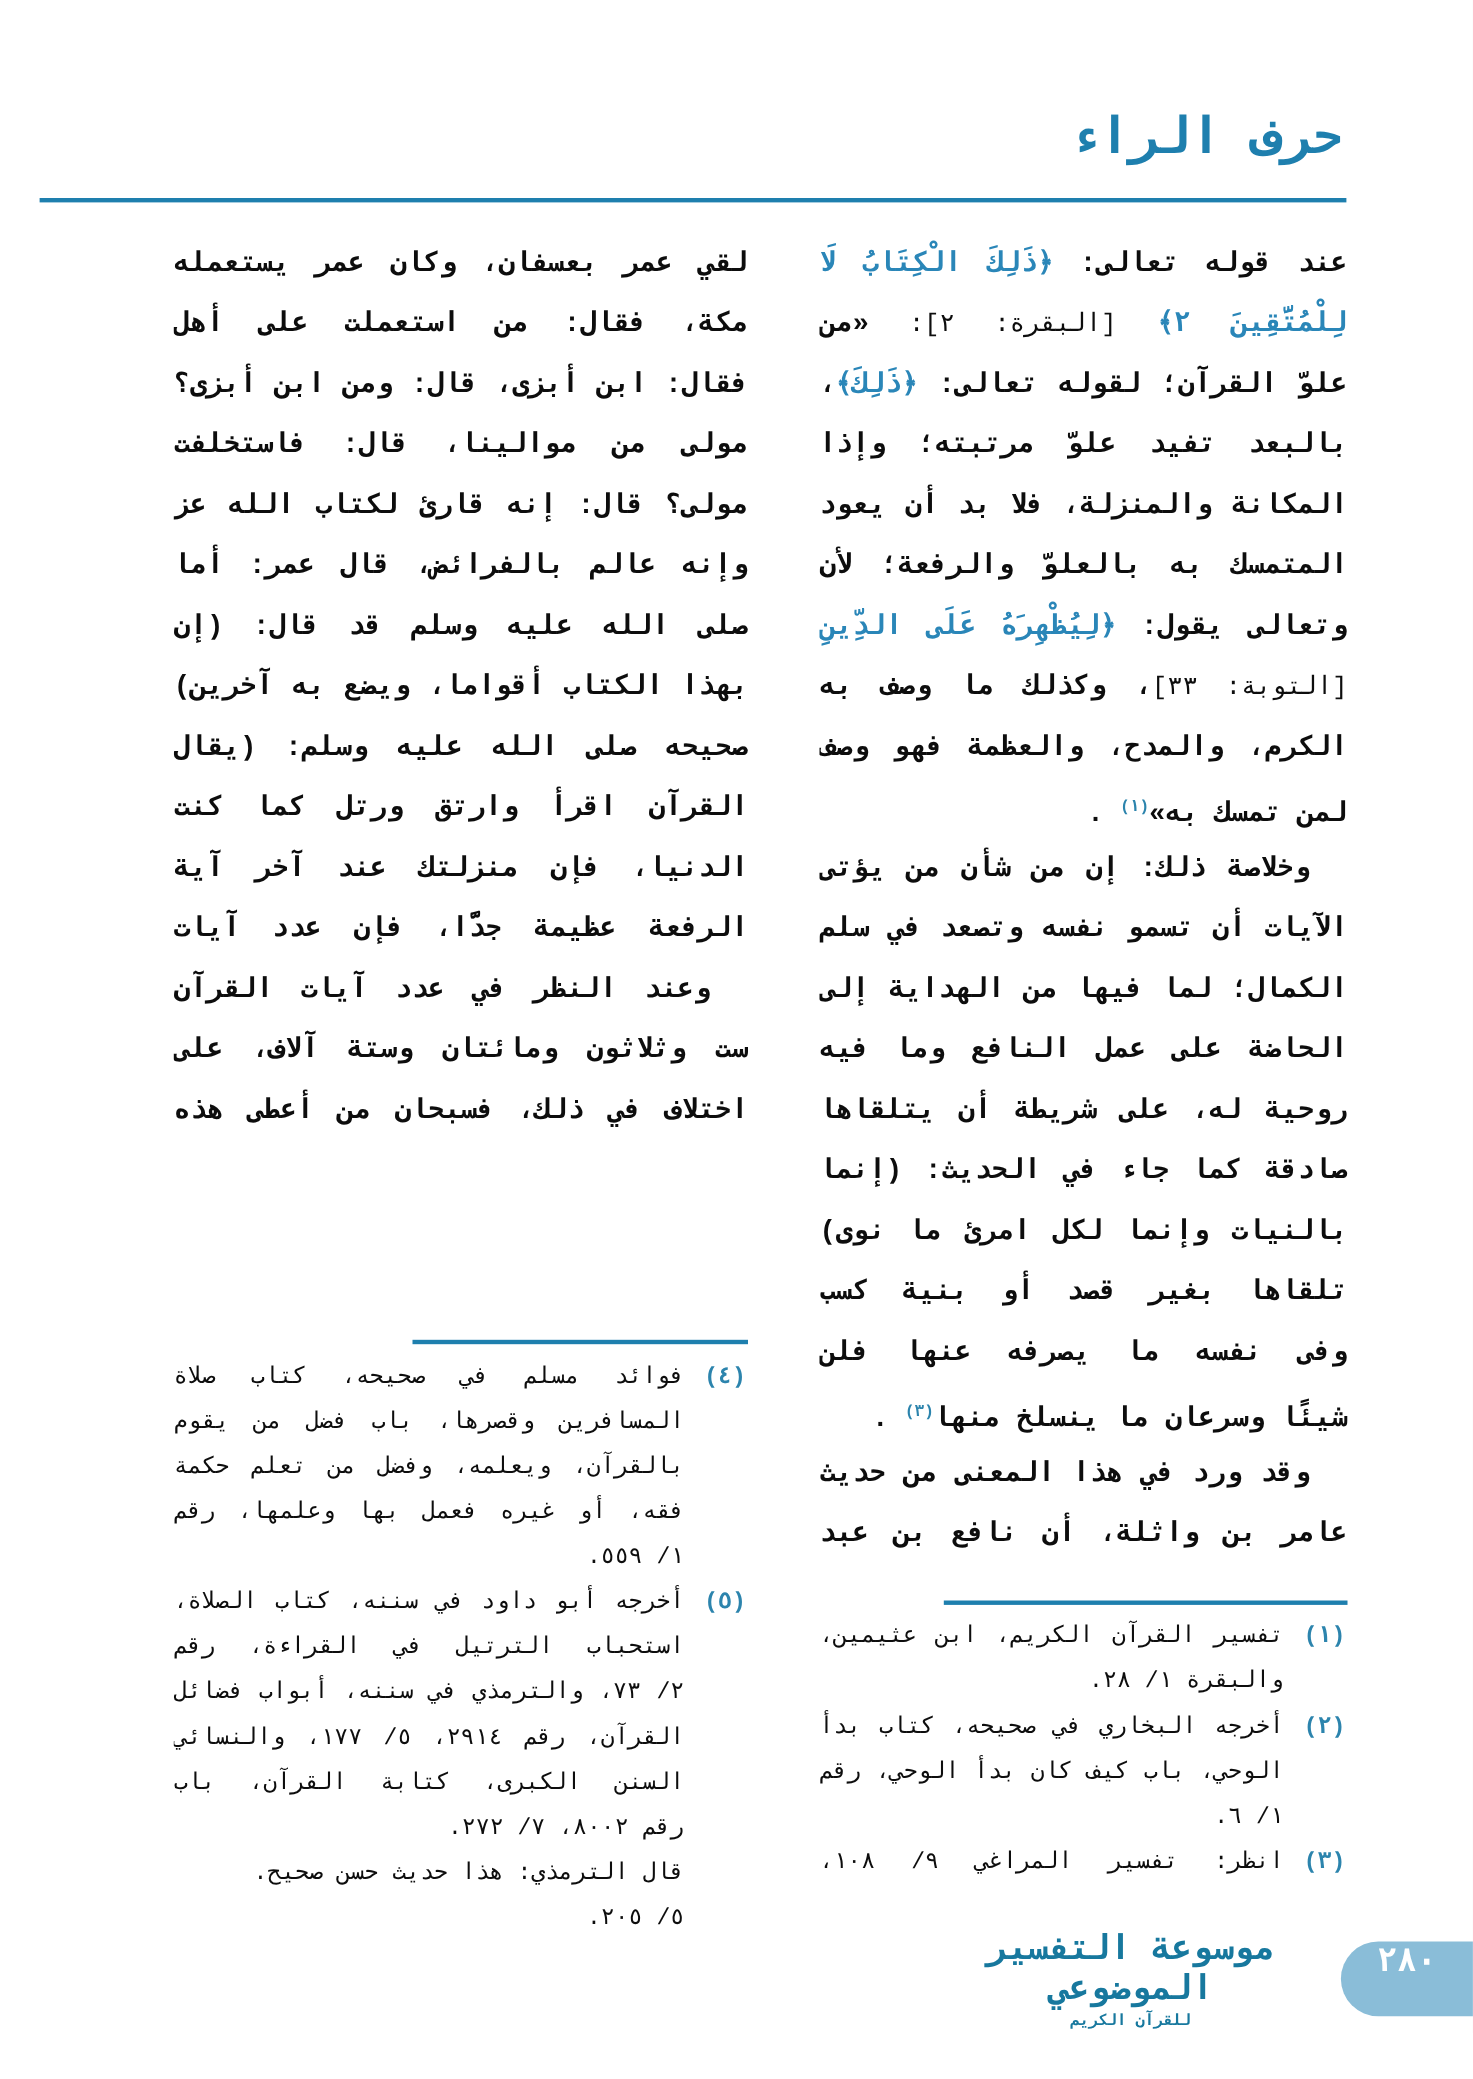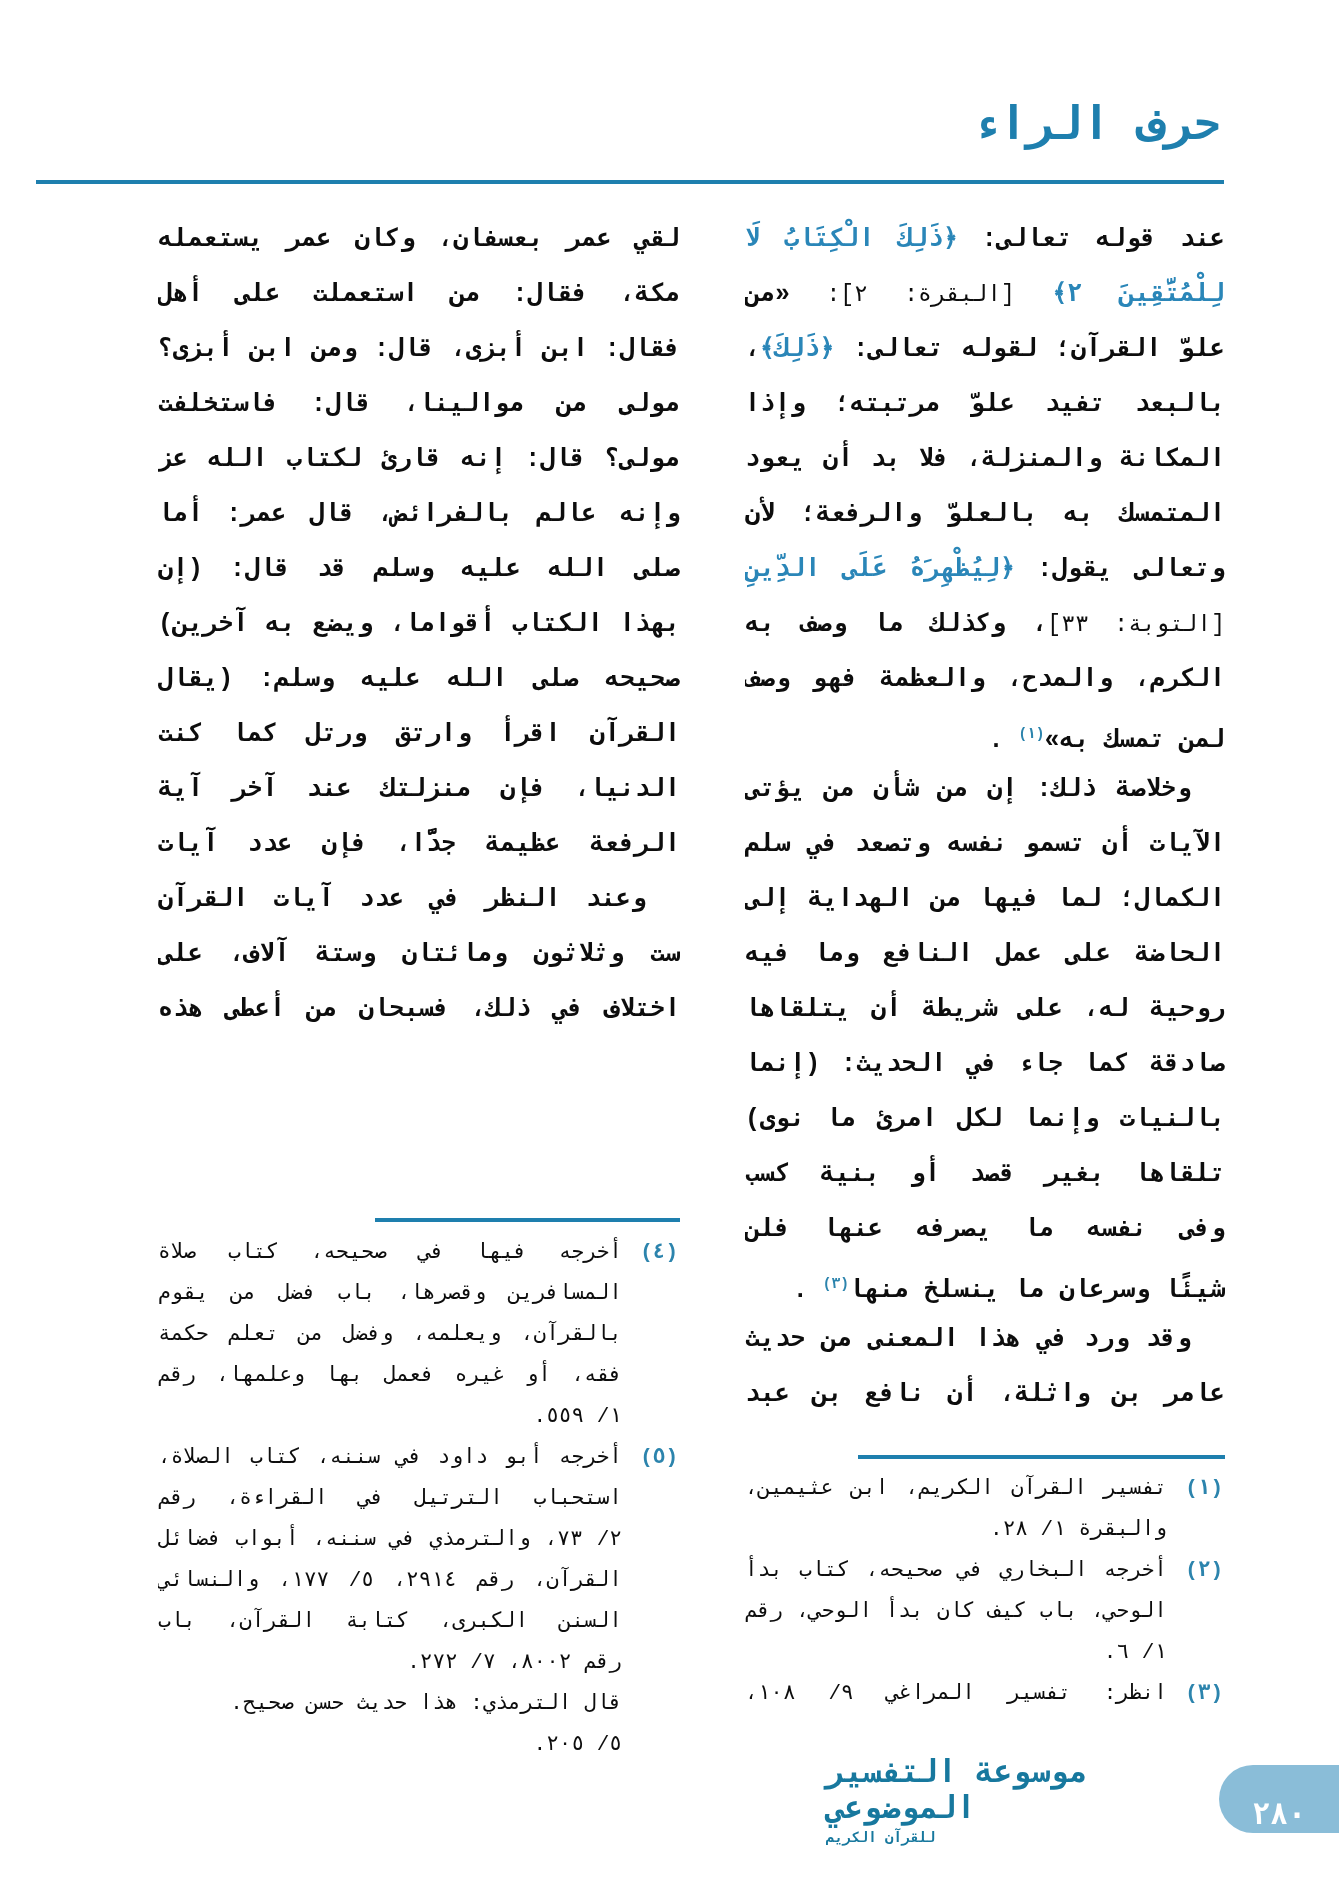--- a/index.html
+++ b/index.html
@@ -38,30 +38,30 @@
   .fline {
     position:relative; height:41px; line-height:41px; font-size:21px; font-weight:normal;
     color:#0d0d0d; padding-right:58px; text-align:justify; text-align-last:justify;
     overflow:hidden;
   }
   .fline.nj { text-align-last:right; }
   .fline .num {
     position:absolute; right:2px; top:0; color:var(--fnblue,#2c84ad); font-weight:bold;
   }
   .logo {
-    position:absolute; top:1756px; left:826px; width:348px; text-align:left;
+    position:absolute; top:1756px; left:854px; width:348px; text-align:center;
     color:var(--logo,#17789e); line-height:1.15;
   }
   .logo-1 { font-size:31px; font-weight:bold; }
   .logo-2 { font-size:14px; font-weight:bold; margin-top:3px; }
   .page-badge {
     position:absolute; top:1765px; right:0; width:120px; height:68px;
     background:var(--badge,#8abdd8); border-radius:36px 0 0 36px;
     color:#ffffff; font-size:30px; font-weight:bold;
-    display:flex; align-items:flex-end; justify-content:center;
+    display:flex; align-items:flex-start; justify-content:center;
   }
 </style>
 </head>
 <body>
 
 <div class="page" style="--accent: #1e7fae; --quran: #2a86b8; --fnblue: #2c84ad; --logo: #17789e; --badge: #8abdd8;">
 
   <div class="header-title">حرف الراء</div>
   <div class="header-rule"></div>
 
@@ -112,21 +112,21 @@
 
   <div class="fnotes fnotes-right">
       <div class="fline"><span class="num">(١)</span><span>تفسير القرآن الكريم، ابن عثيمين، الفاتحة</span></div>
       <div class="fline nj"><span>والبقرة ١/ ٢٨.</span></div>
       <div class="fline"><span class="num">(٢)</span><span>أخرجه البخاري في صحيحه، كتاب بدأ</span></div>
       <div class="fline"><span>الوحي، باب كيف كان بدأ الوحي، رقم ١،</span></div>
       <div class="fline nj"><span>١/ ٦.</span></div>
       <div class="fline"><span class="num">(٣)</span><span>انظر: تفسير المراغي ٩/ ١٠٨، التحرير</span></div>
     </div>
   <div class="fnotes fnotes-left">
-      <div class="fline"><span class="num">(٤)</span><span>أخرجه فيها في صحيحه، كتاب صلاة</span></div>
+      <div class="fline"><span class="num">(٤)</span><span>فوائد مسلم في صحيحه، كتاب صلاة</span></div>
       <div class="fline"><span>المسافرين وقصرها، باب فضل من يقوم</span></div>
       <div class="fline"><span>بالقرآن، ويعلمه، وفضل من تعلم حكمة من</span></div>
       <div class="fline"><span>فقه، أو غيره فعمل بها وعلمها، رقم ٨١٧،</span></div>
       <div class="fline nj"><span>١/ ٥٥٩.</span></div>
       <div class="fline"><span class="num">(٥)</span><span>أخرجه أبو داود في سننه، كتاب الصلاة، باب</span></div>
       <div class="fline"><span>استحباب الترتيل في القراءة، رقم ١٤٦٤،</span></div>
       <div class="fline"><span>٢/ ٧٣، والترمذي في سننه، أبواب فضائل</span></div>
       <div class="fline"><span>القرآن، رقم ٢٩١٤، ٥/ ١٧٧، والنسائي في</span></div>
       <div class="fline"><span>السنن الكبرى، كتابة القرآن، باب الترتيل،</span></div>
       <div class="fline nj"><span>رقم ٨٠٠٢، ٧/ ٢٧٢.</span></div>

